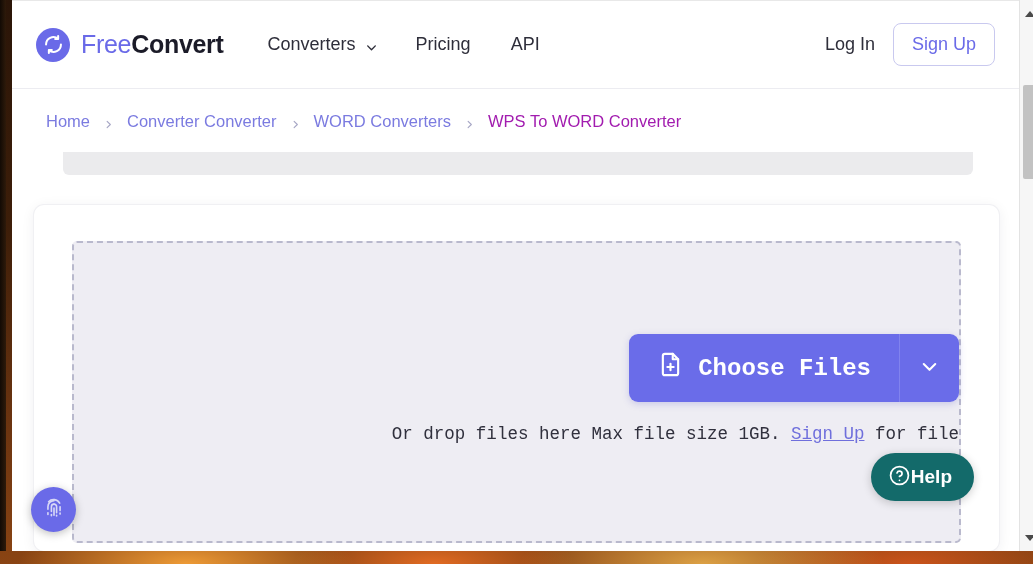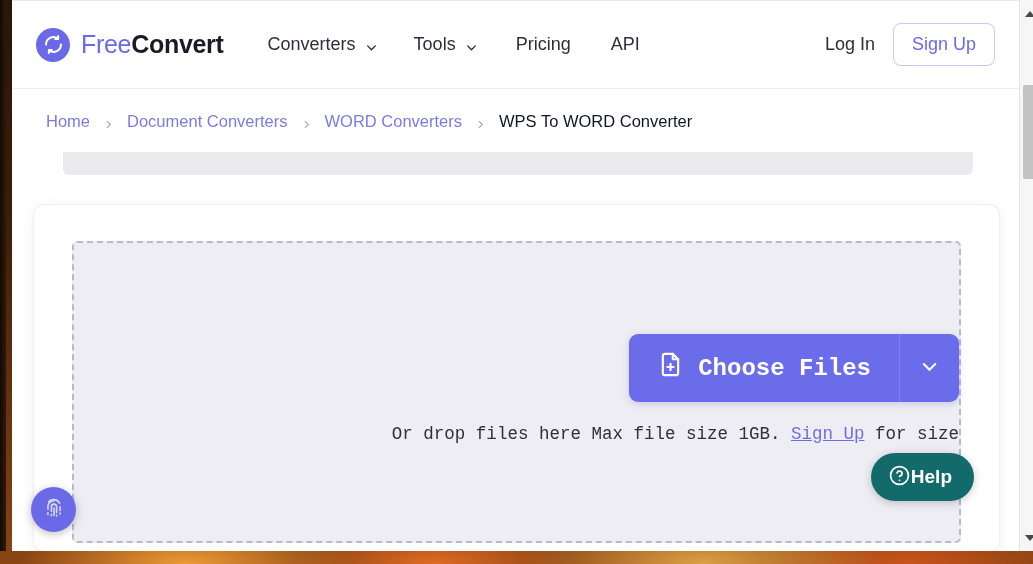--- a/index.html
+++ b/index.html
@@ -160,21 +160,21 @@
     margin-left: 10px;
   }
 
   .crumb {
     font-size: 16.5px;
     color: #7b7be0;
     cursor: pointer;
     white-space: nowrap;
   }
   .crumb.current {
-    color: #0f172a;
+    color: #a21caf;
     cursor: default;
     text-align: right;
   }
   .crumb-sep {
     width: 11px; height: 11px;
     margin: 0 13px;
     flex: none;
   }
 
   
@@ -376,28 +376,20 @@
 
         <div class="nav-item">
           <span>Converters</span>
           <span class="chev">
             <svg width="13" height="13" viewBox="0 0 24 24" fill="none" stroke="#2e2e3a" stroke-width="2.6" stroke-linecap="round" stroke-linejoin="round">
               <polyline points="5,9 12,16 19,9"></polyline>
             </svg>
           </span>
         </div>
 
-        <div class="nav-item">
-          <span>Tools</span>
-          <span class="chev">
-            <svg width="13" height="13" viewBox="0 0 24 24" fill="none" stroke="#2e2e3a" stroke-width="2.6" stroke-linecap="round" stroke-linejoin="round">
-              <polyline points="5,9 12,16 19,9"></polyline>
-            </svg>
-          </span>
-        </div>
 
         <div class="nav-item plain">
           <span>Pricing</span>
         </div>
 
         <div class="nav-item plain">
           <span>API</span>
         </div>
 
       </nav>
@@ -411,21 +403,21 @@
 
     <div class="breadcrumb">
 
       <span class="crumb">Home</span>
       <span class="crumb-sep">
         <svg width="11" height="11" viewBox="0 0 24 24" fill="none" stroke="#a6a6c4" stroke-width="2.4" stroke-linecap="round" stroke-linejoin="round">
           <polyline points="9,5 16,12 9,19"></polyline>
         </svg>
       </span>
 
-      <span class="crumb">Document Converters</span>
+      <span class="crumb">Converter Converter</span>
       <span class="crumb-sep">
         <svg width="11" height="11" viewBox="0 0 24 24" fill="none" stroke="#a6a6c4" stroke-width="2.4" stroke-linecap="round" stroke-linejoin="round">
           <polyline points="9,5 16,12 9,19"></polyline>
         </svg>
       </span>
 
       <span class="crumb">WORD Converters</span>
       <span class="crumb-sep">
         <svg width="11" height="11" viewBox="0 0 24 24" fill="none" stroke="#a6a6c4" stroke-width="2.4" stroke-linecap="round" stroke-linejoin="round">
           <polyline points="9,5 16,12 9,19"></polyline>
@@ -462,21 +454,21 @@
                 <polyline points="6,9.5 12,15.5 18,9.5"></polyline>
               </svg>
             </span>
           </button>
 
         </div>
 
         <div class="drop-text">
           <span>Or drop files here Max file size 1GB.</span>
           <a>Sign Up</a>
-          <span>for size</span>
+          <span>for file</span>
         </div>
 
       </div>
 
     </div>
 
     <div class="help-widget">
       <span>
         <svg width="23" height="23" viewBox="0 0 24 24" fill="none" stroke="#ffffff" stroke-width="1.8" stroke-linecap="round" stroke-linejoin="round">
           <circle cx="12" cy="12" r="9.3"></circle>

